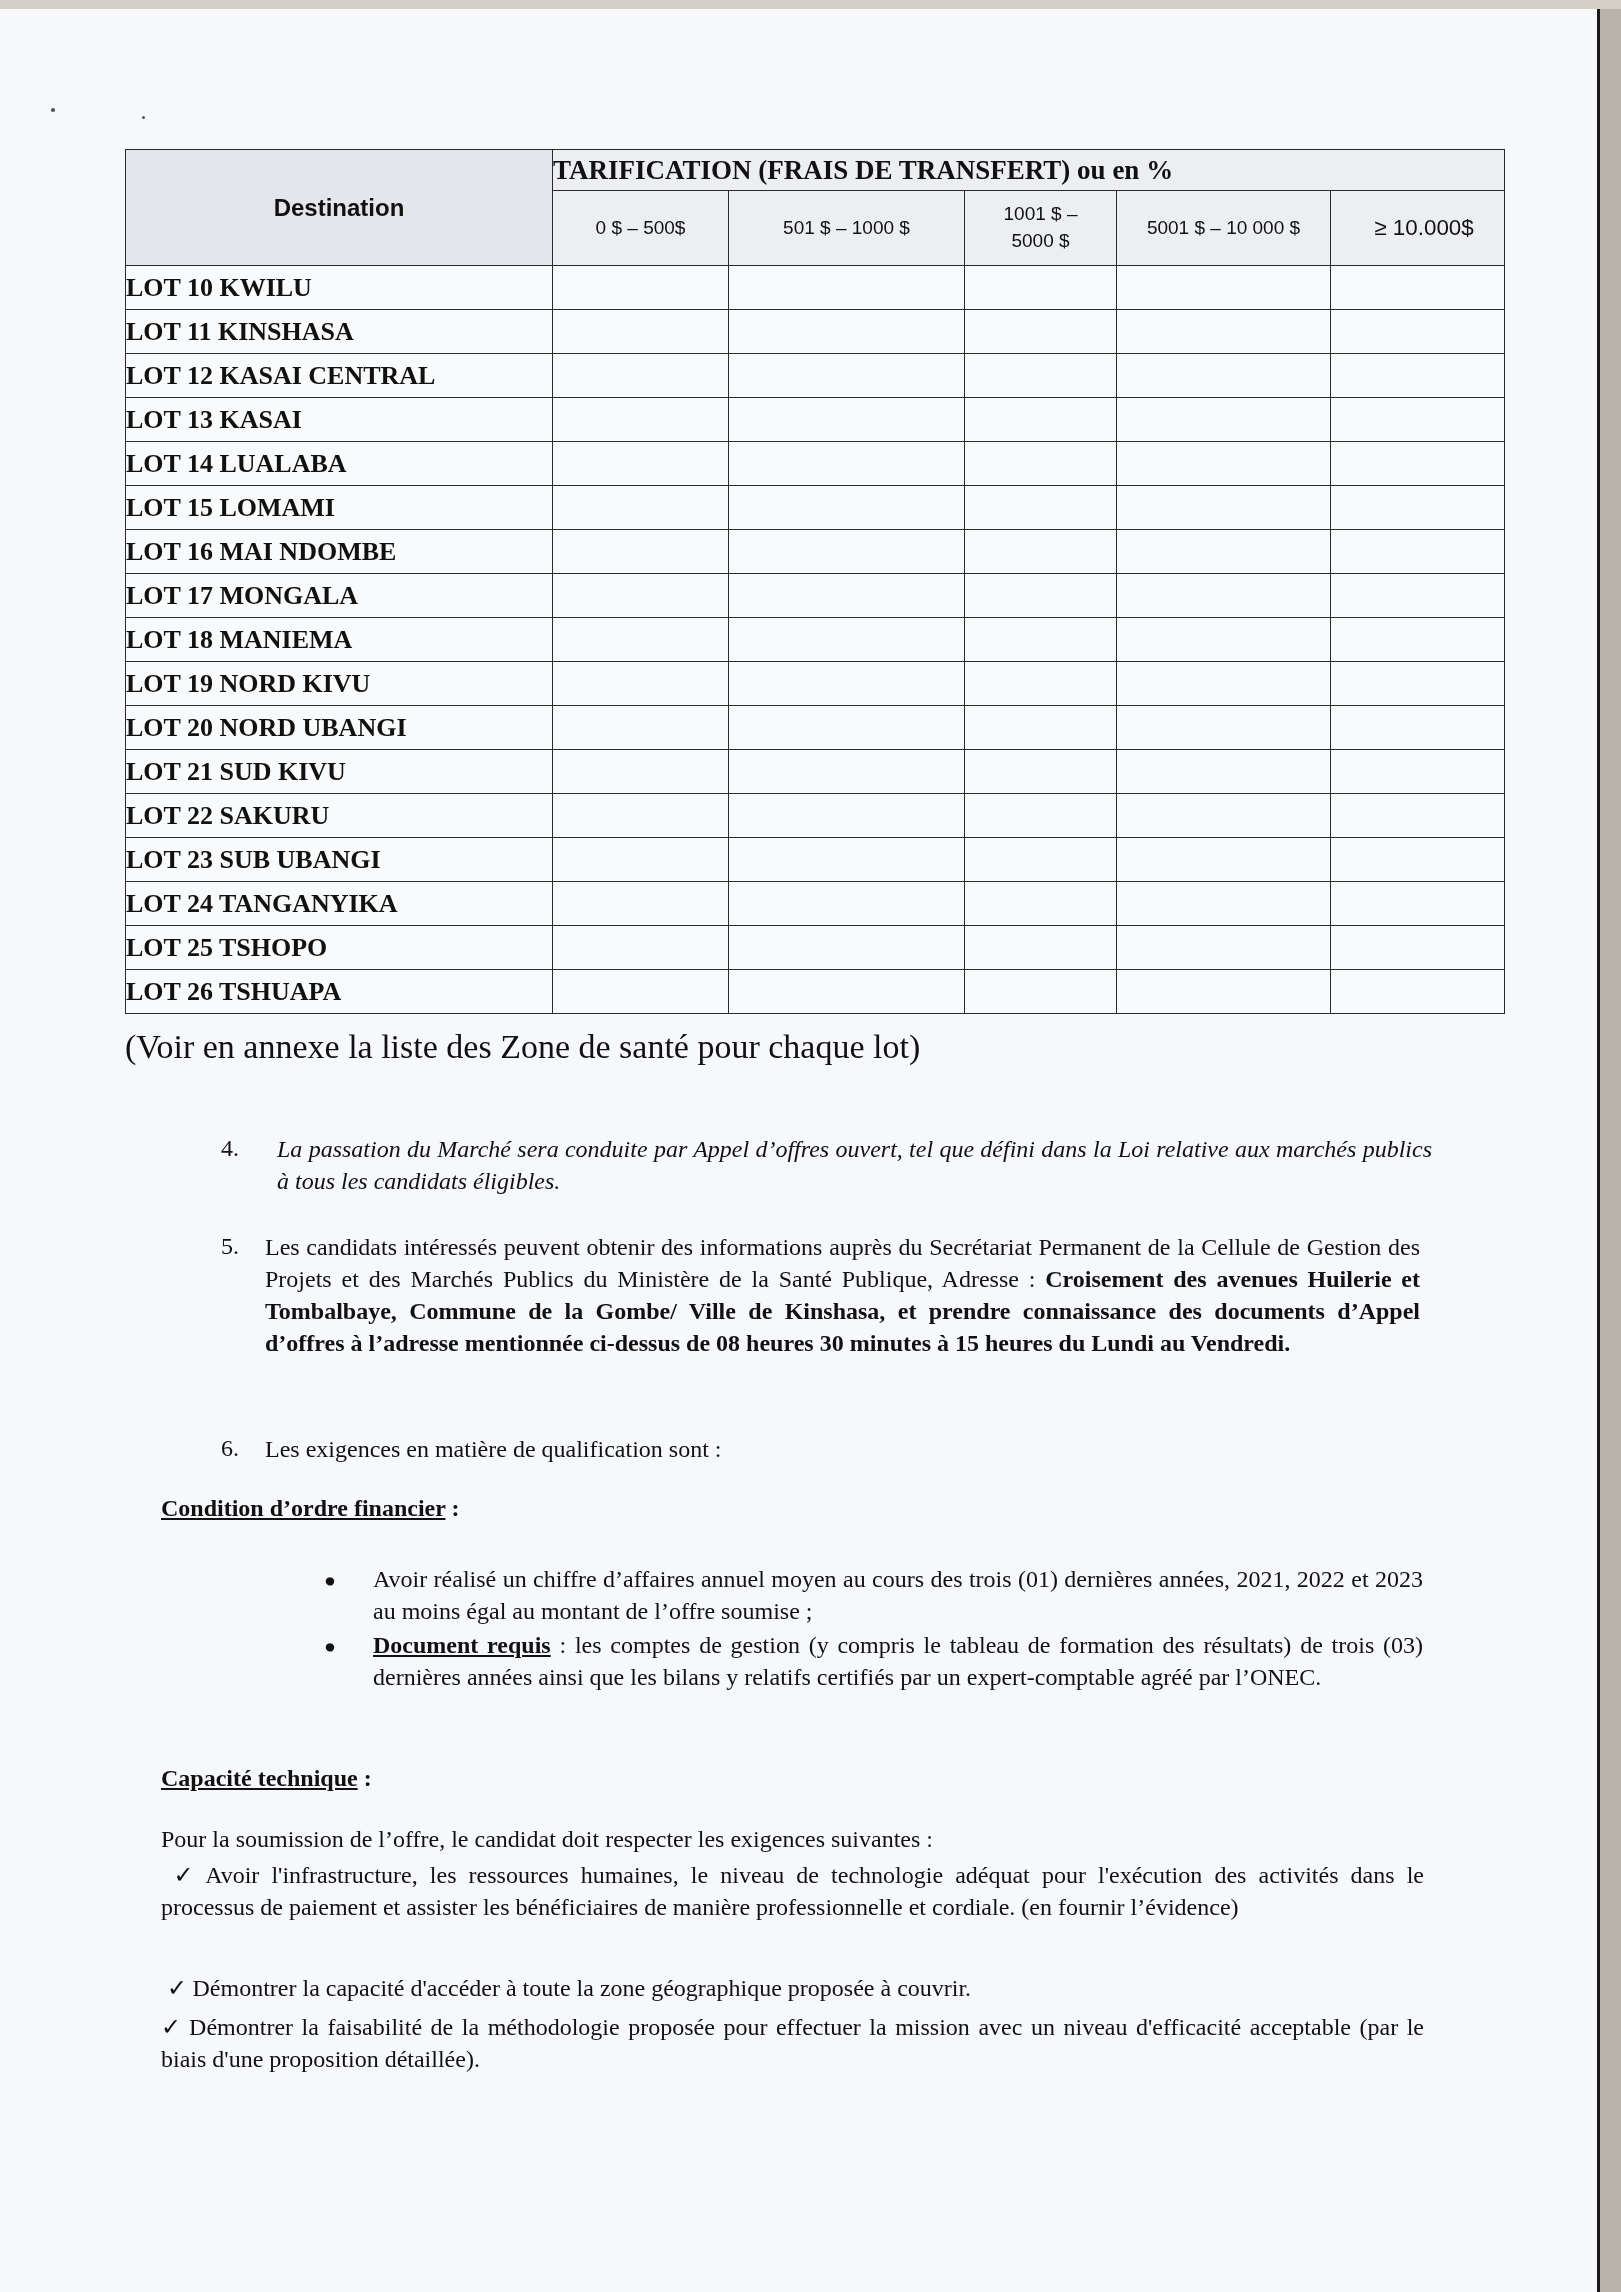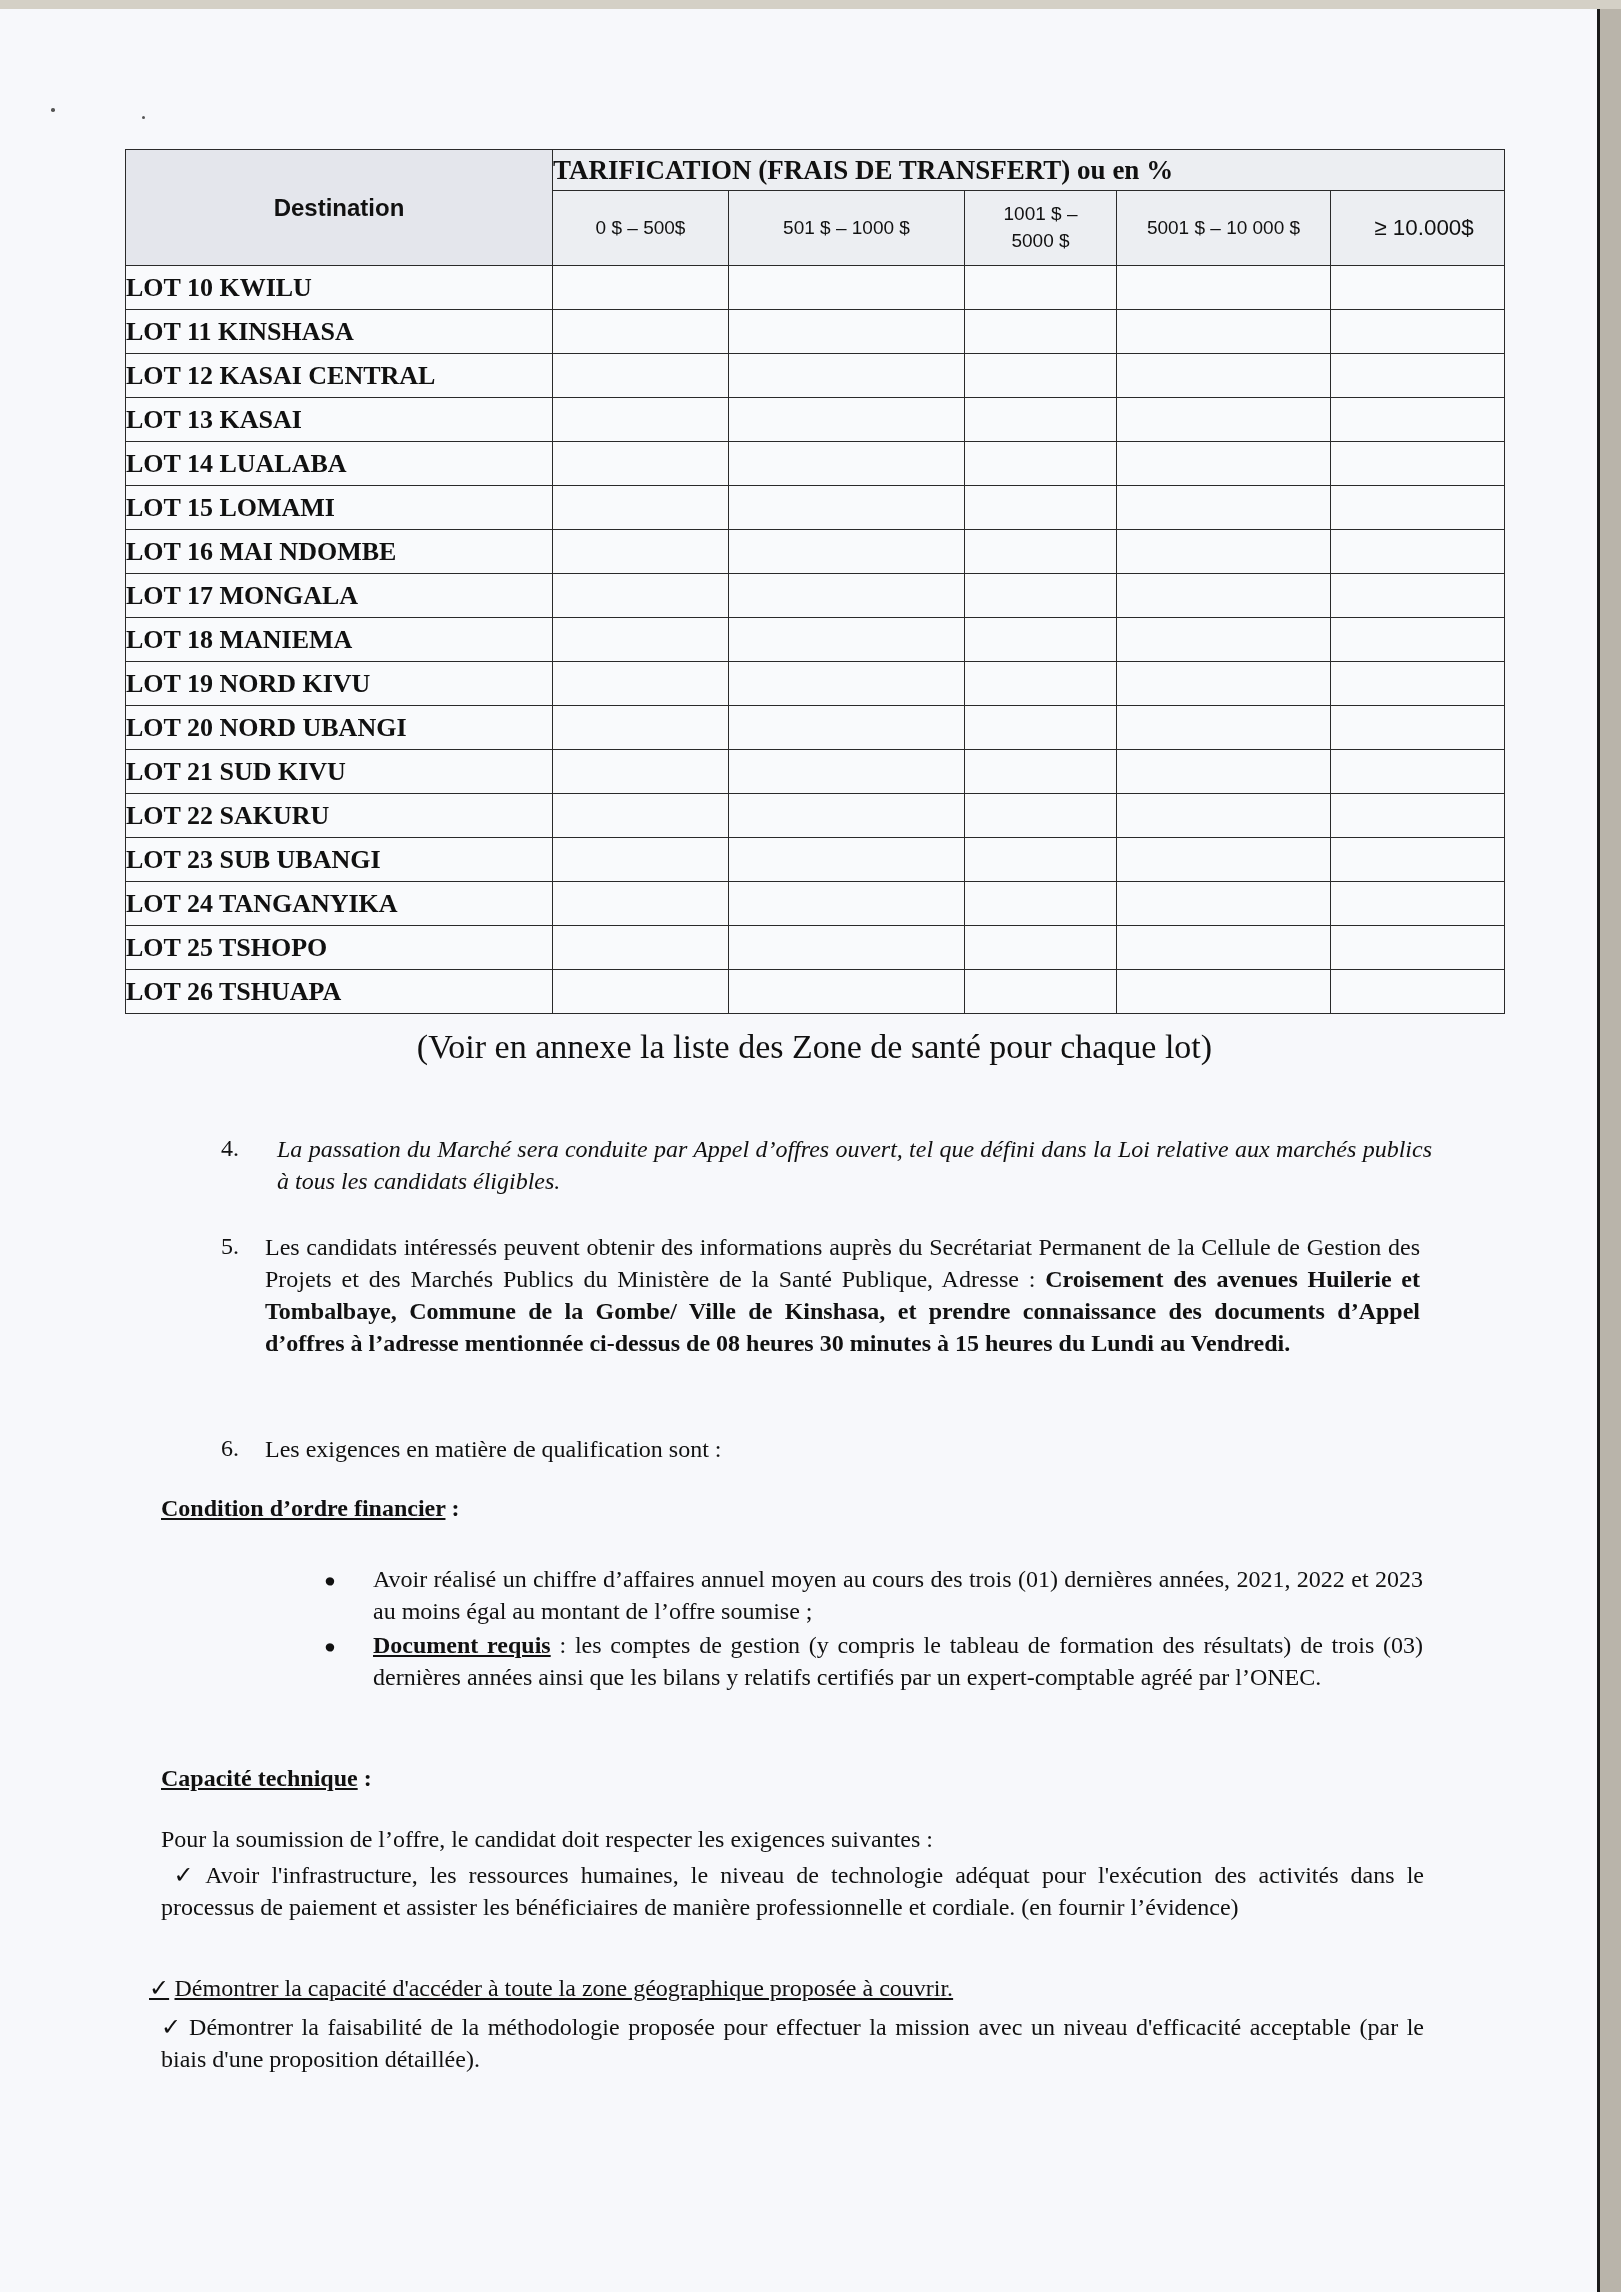--- a/index.html
+++ b/index.html
@@ -42,21 +42,21 @@
     text-align: center; height: 75px; line-height: 1.4;
   }
   th.h-range.last { font-size: 22.4px; padding-left: 13px; }
   td.lot {
     font-family: "Liberation Serif", serif; font-weight: bold; font-size: 26px;
     padding-left: 7.2px; height: 44px; white-space: nowrap; background: #f9fafc;
   }
   td.cell { height: 44px; background: #f9fafc; }
 
   .note {
-    position: absolute; left: 125px; top: 1028px; width: 1379px; text-align: center;
+    position: absolute; left: 125px; top: 1028px; width: 1379px; 
     font-size: 34px;
   }
   .para {
     position: absolute; font-size: 24px; line-height: 32px; text-align: justify;
   }
   .num { position: absolute; font-size: 24px; }
   .heading-u { text-decoration: underline; font-weight: bold; }
   .bullet { position: absolute; font-size: 19.7px; }
   .check { margin-right: 5.4px; }
   b { font-weight: bold; }
@@ -248,15 +248,15 @@
 
 <div class="bullet" style="left:324px;top:1569px;">●</div>
 <div class="para" style="left:373px;top:1563px;width:1050px;">Avoir réalisé un chiffre d’affaires annuel moyen au cours des trois (01) dernières années, 2021, 2022 et 2023 au moins égal au montant de l’offre soumise ;</div>
 <div class="bullet" style="left:324px;top:1635px;">●</div>
 <div class="para" style="left:373px;top:1629px;width:1050px;"><span class="heading-u">Document requis</span><span> : les comptes de gestion (y compris le tableau de formation des résultats) de trois (03) dernières années ainsi que les bilans y relatifs certifiés par un expert-comptable agréé par l’ONEC.</span></div>
 
 <div class="para" style="left:161px;top:1762px;"><span class="heading-u">Capacité technique</span><b> :</b></div>
 
 <div class="para" style="left:161px;top:1823px;width:1263px;">Pour la soumission de l’offre, le candidat doit respecter les exigences suivantes :</div>
 <div class="para" style="left:161px;top:1859px;width:1263px;text-indent:12.5px;"><span class="check">✓</span><span>Avoir l'infrastructure, les ressources humaines, le niveau de technologie adéquat pour l'exécution des activités dans le processus de paiement et assister les bénéficiaires de manière professionnelle et cordiale. (en fournir l’évidence)</span></div>
-<div class="para" style="left:149px;top:1972px;width:1263px;text-decoration:underline;"><span class="check">✓</span><span>Démontrer la capacité d'accéder à toute la zone géographique proposée à couvrir.</span></div>
+<div class="para" style="left:167px;top:1972px;width:1263px;"><span class="check">✓</span><span>Démontrer la capacité d'accéder à toute la zone géographique proposée à couvrir.</span></div>
 <div class="para" style="left:161px;top:2011px;width:1263px;"><span class="check">✓</span><span>Démontrer la faisabilité de la méthodologie proposée pour effectuer la mission avec un niveau d'efficacité acceptable (par le biais d'une proposition détaillée).</span></div>
 
 
 </body></html>

